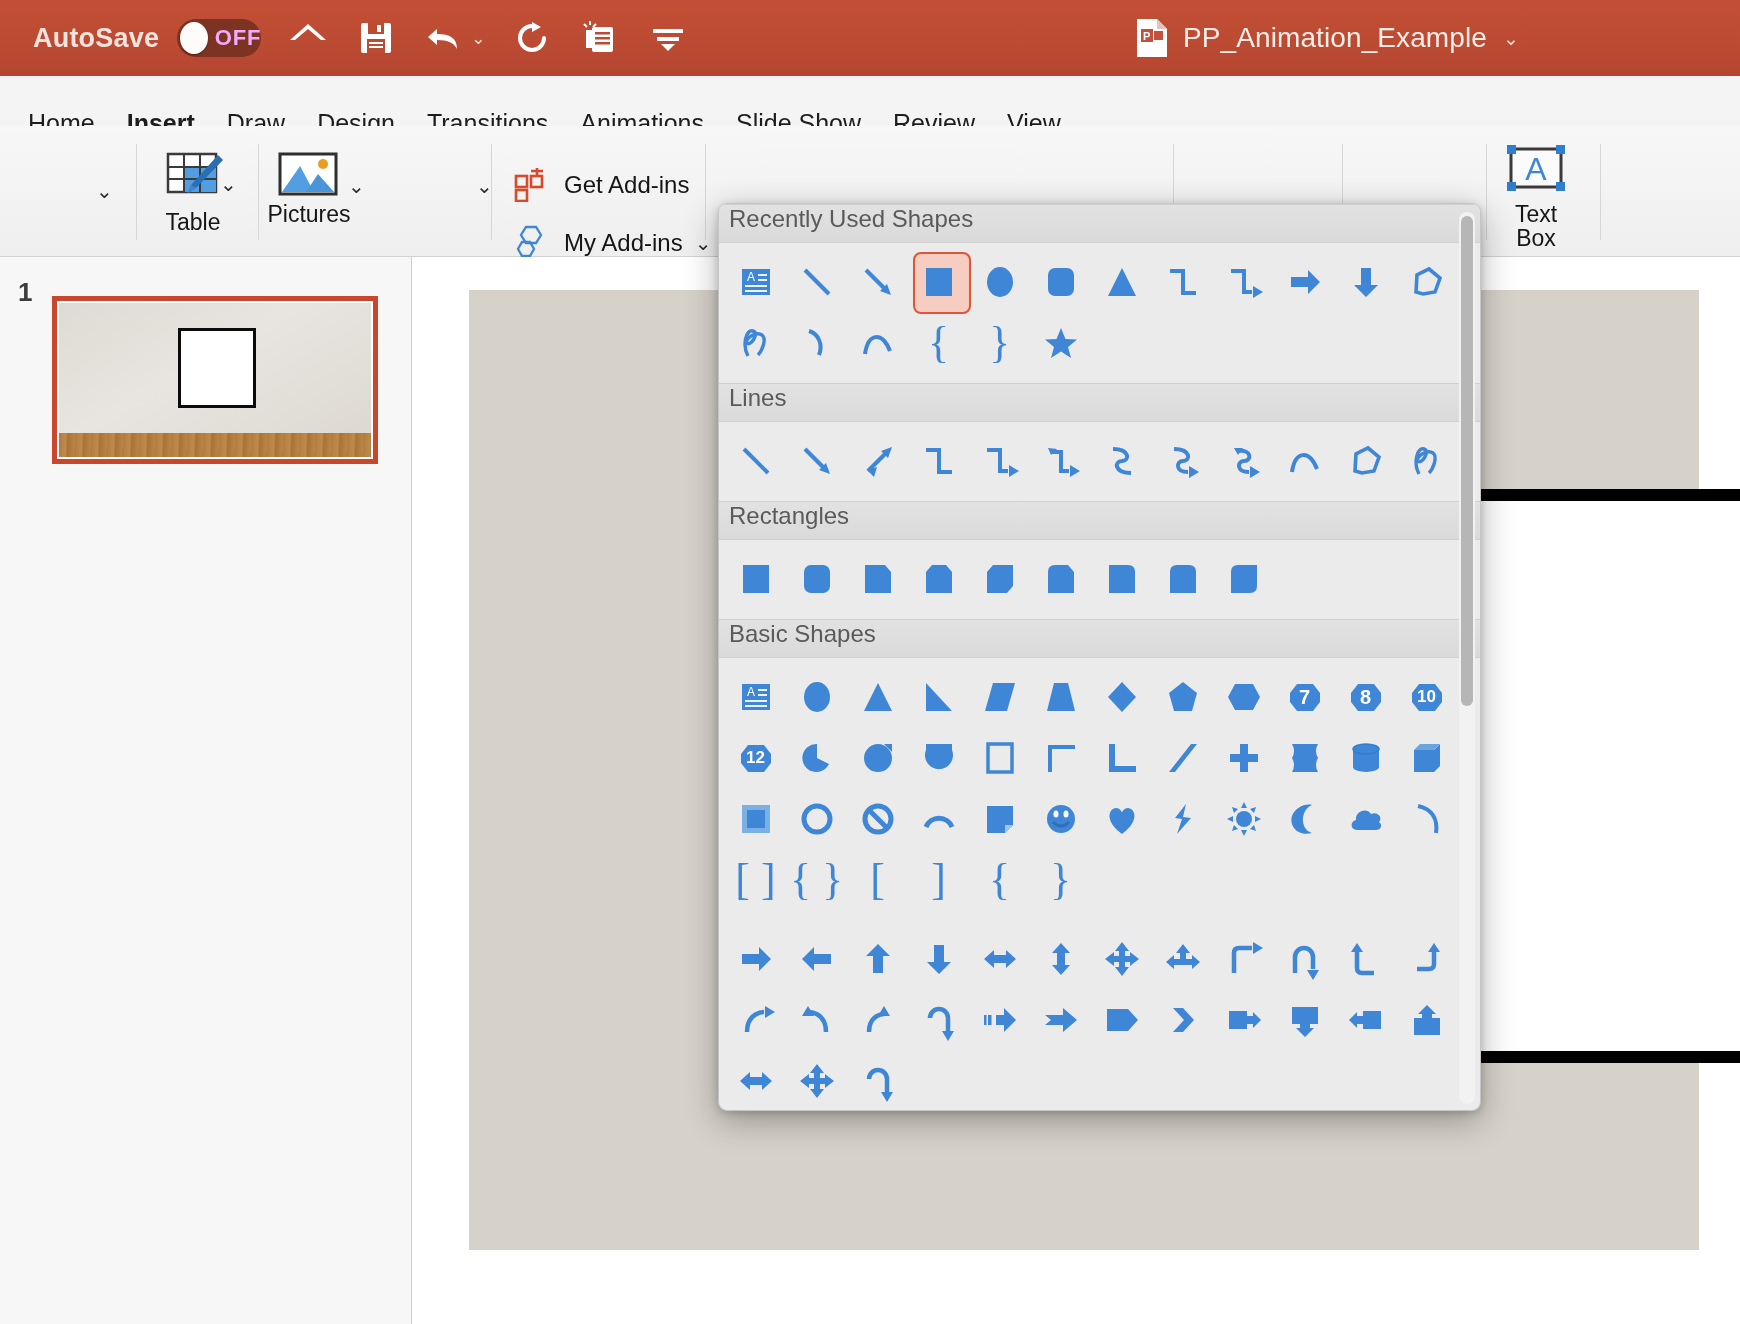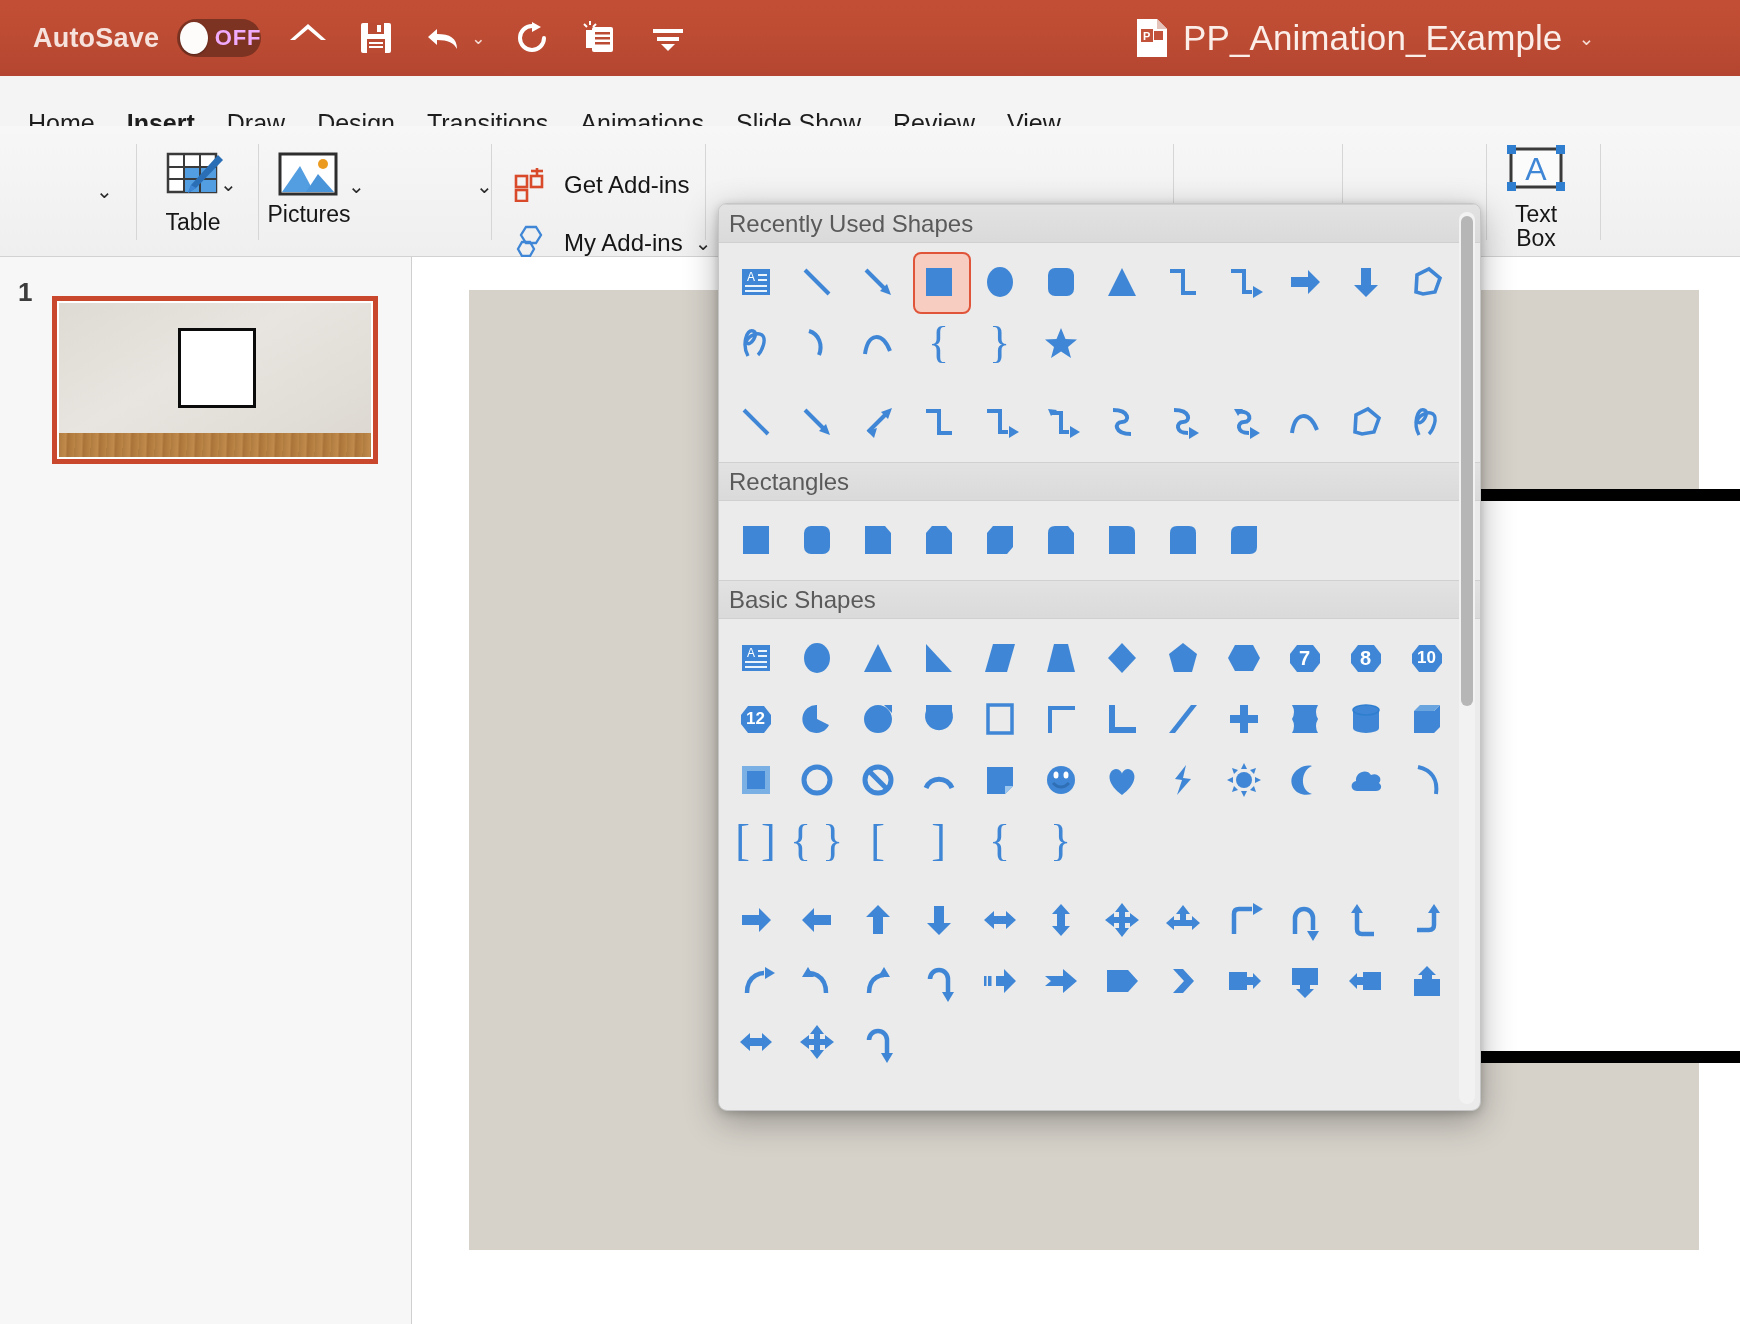--- a/index.html
+++ b/index.html
@@ -37,21 +37,21 @@
     display: flex; align-items: center; justify-content: center;
   }
   .tb-icon svg { display: block; }
   .tb-chev { margin-left: 6px; color: #f4ded7; font-size: 17px; }
 
   #doc-title-wrap {
     position: absolute; left: 1135px; top: 0; height: 76px;
     display: flex; align-items: center;
   }
   #doc-title {
-    color: #fbeee9; font-size: 35px; margin-left: 14px; letter-spacing: .1px;
+    color: #fbeee9; font-size: 28px; margin-left: 14px; letter-spacing: .1px;
   }
   #doc-title-chev { color: #f6ded5; font-size: 19px; margin-left: 16px; }
 
   
   #tabbar {
     position: absolute; left: 0; top: 76px; width: 1740px; height: 50px;
     background: #f4f4f4; display: flex; align-items: center;
   }
   .tab {
     font-size: 25px; color: #1d1d1d; padding: 0 16px; height: 50px;
@@ -146,21 +146,21 @@
   #shapes-panel {
     position: absolute; left: 718px; top: 203px; width: 763px; height: 908px;
     background: #ebebeb;
     border: 1px solid #c6c6c6; border-radius: 9px;
     box-shadow: 0 10px 34px rgba(0,0,0,.30), 0 2px 8px rgba(0,0,0,.18);
     overflow: hidden;
   }
   .sec-header {
     height: 39px; background: linear-gradient(180deg,#e2e2e2 0%,#dadada 100%);
     border-top: 1px solid #d0d0d0; border-bottom: 1px solid #d0d0d0;
-    display: flex; align-items: center;
+    display: flex; 
   }
   .sec-header span {
     font-size: 24px; color: #5a5a5a; margin-left: 10px;
   }
   .sec-body { padding: 8px 0 10px 0; }
   .srow { display: flex; align-items: center; height: 61px; padding-left: 6px; }
   .scell {
     width: 61px; height: 61px; display: flex; align-items: center;
     justify-content: center; cursor: default; position: relative;
   }
@@ -562,20 +562,23 @@
           <div class="scell">
             <span class="brace-glyph">}</span>
           </div>
           <div class="scell">
             <svg width="44" height="44" viewBox="0 0 44 44">
               <path d="M22,7 L26.5,18 L38,18.5 L29,26 L32,37 L22,30.5 L12,37 L15,26 L6,18.5 L17.5,18 Z" fill="#3f87d6"></path>
             </svg>
           </div>
         </div>
       </div>
+      <div class="sec-header">
+             <span>Lines</span>
+           </div>
       <div class="sec-body">
         <div class="srow">
           <div class="scell">
             <svg width="44" height="44" viewBox="0 0 44 44">
               <path d="M10,10 L34,34" fill="none" stroke="#3f87d6" stroke-width="4" stroke-linecap="butt" stroke-linejoin="miter"></path>
             </svg>
           </div>
           <div class="scell">
             <svg width="44" height="44" viewBox="0 0 44 44">
               <path d="M10,10 L31,31" fill="none" stroke="#3f87d6" stroke-width="4" stroke-linecap="butt" stroke-linejoin="miter"></path>

